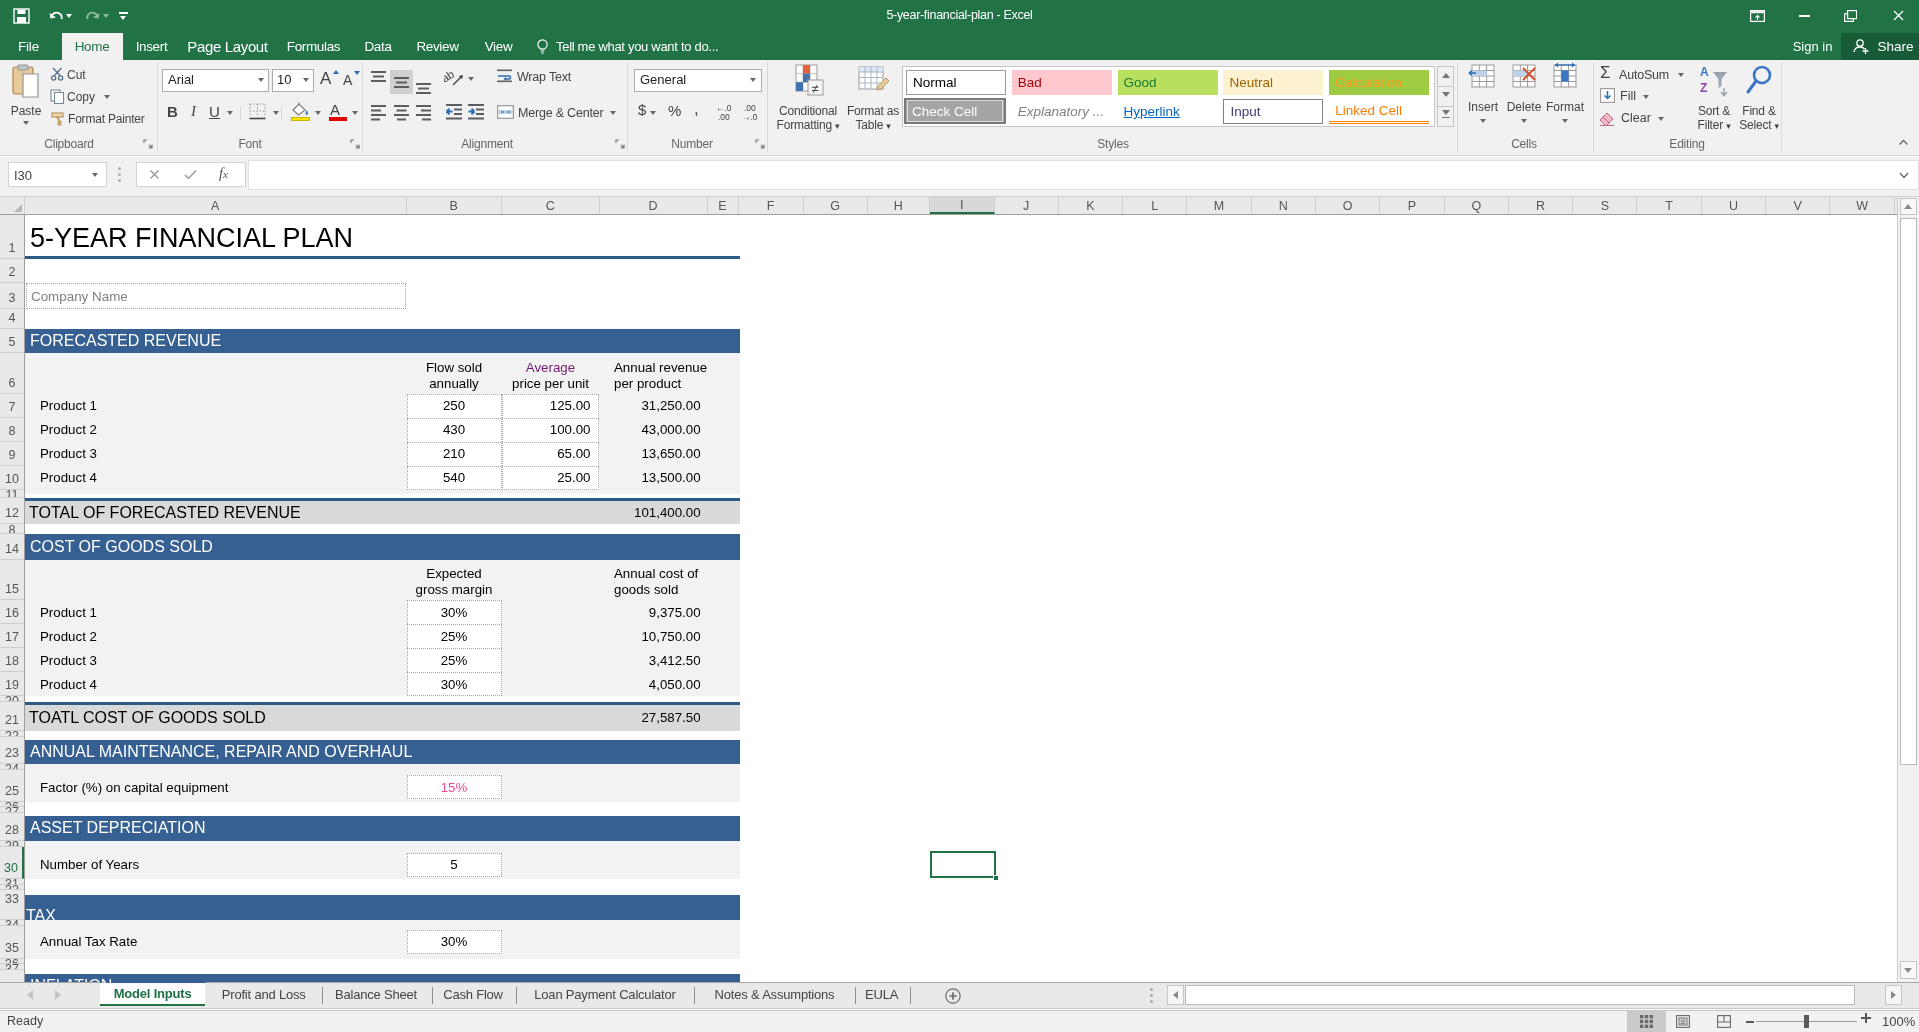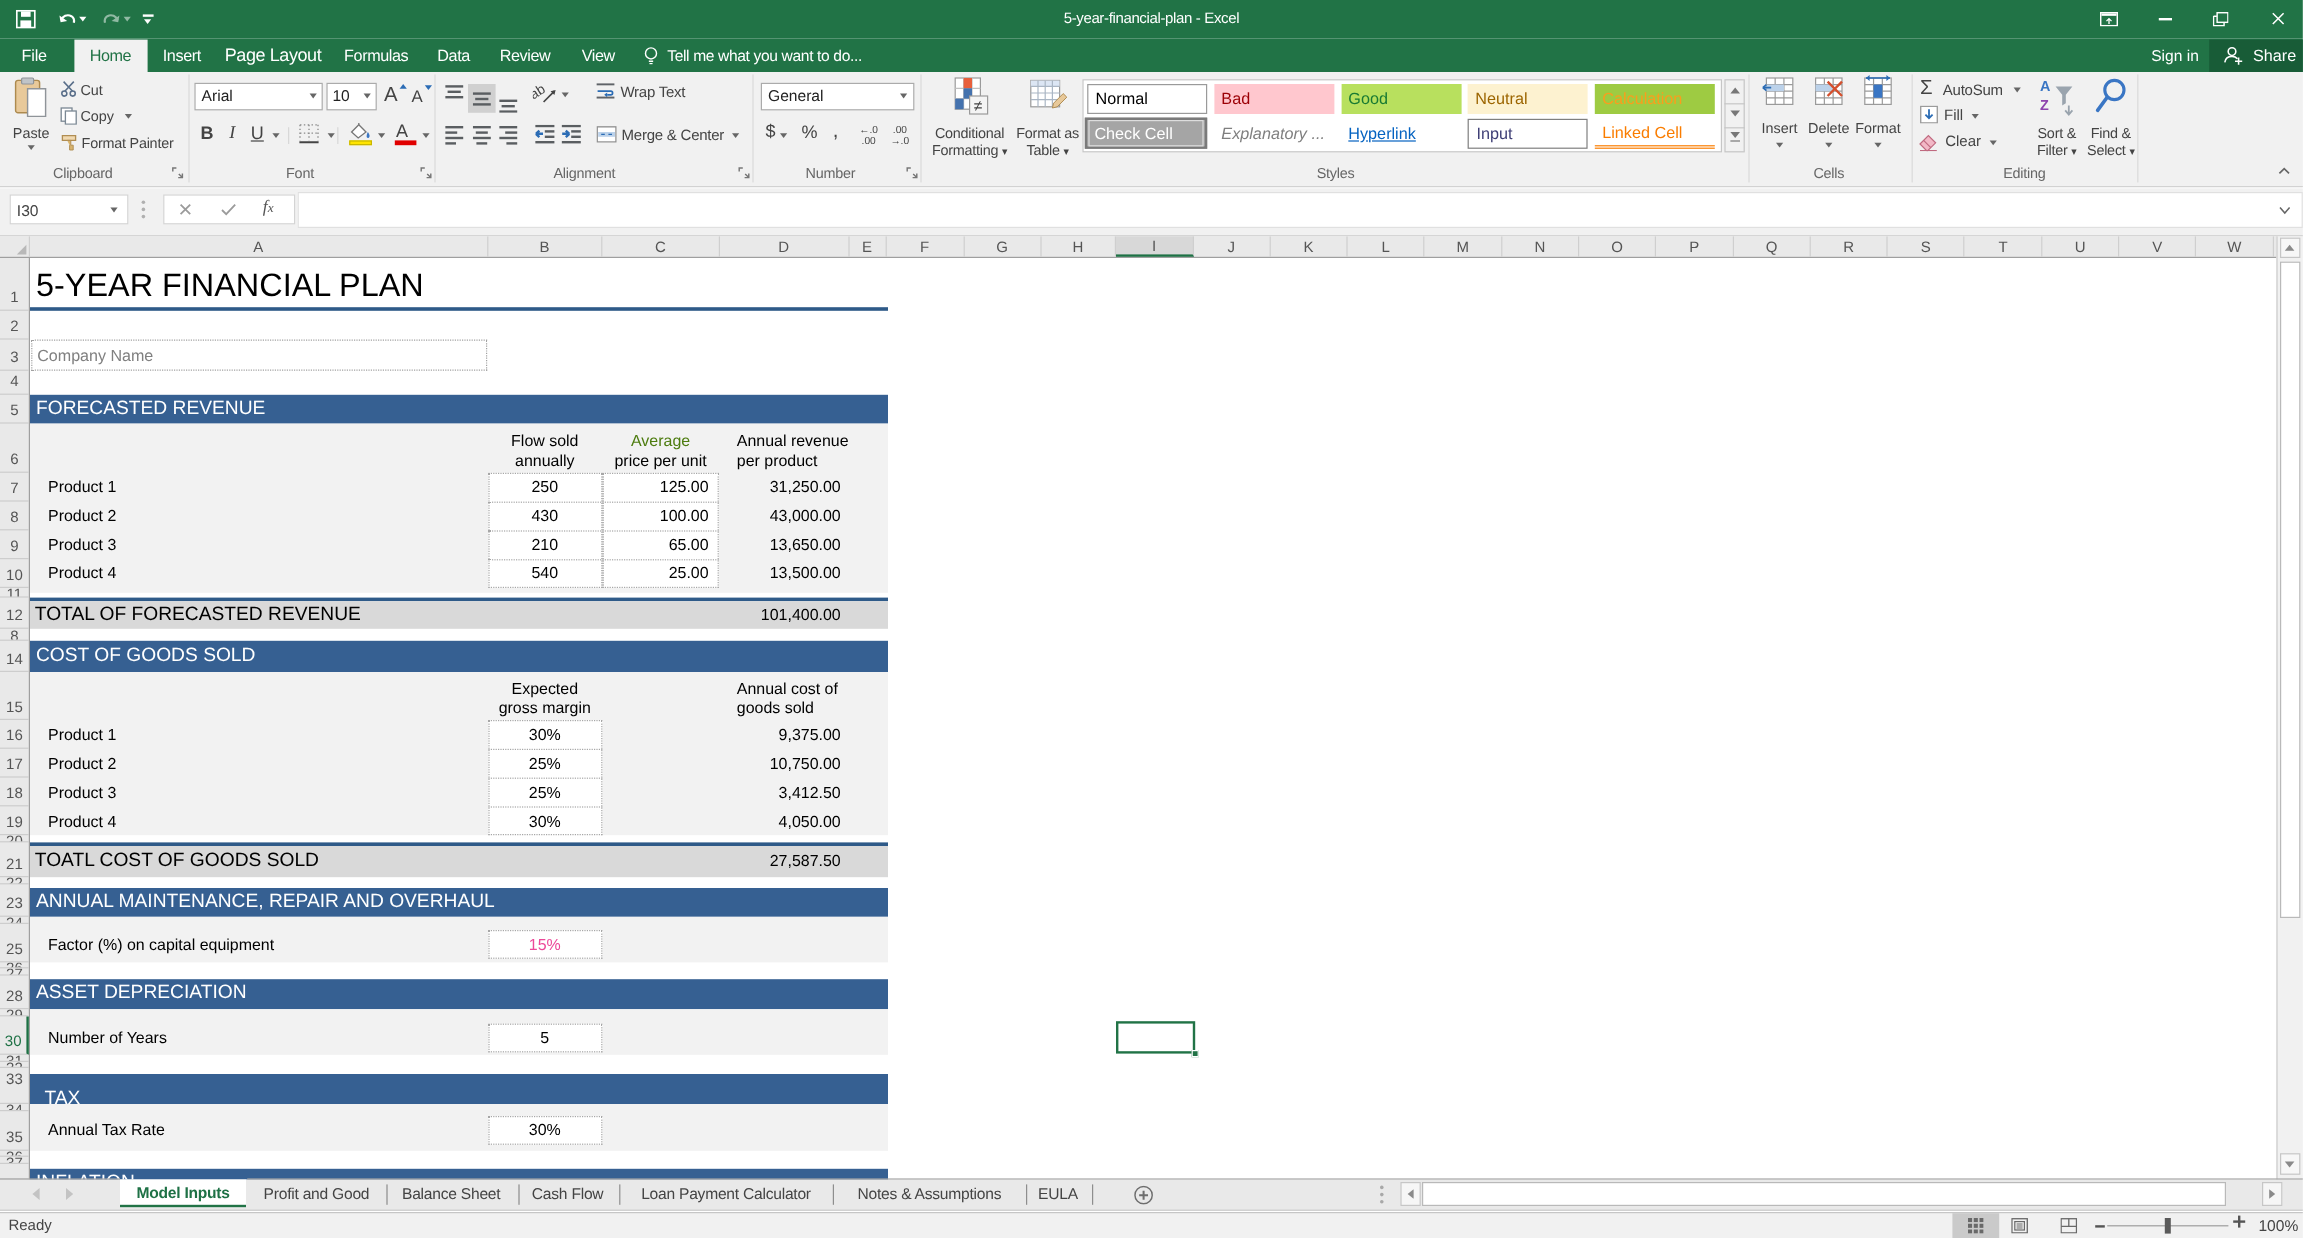--- a/index.html
+++ b/index.html
@@ -472,21 +472,21 @@
 <div class="ab" style="left:0;top:964px;width:24px;height:6px;overflow:hidden;border-bottom:1px solid #cdcdcd;color:#555;font-size:12.5px;text-align:center;line-height:11px">37</div>
 <div class="ab" style="left:0;top:970px;width:24px;height:13px;border-bottom:1px solid #cdcdcd;color:#555;font-size:12.5px;display:flex;align-items:flex-end;justify-content:center;padding-bottom:3px"></div>
 <div class="ab" style="left:30px;top:223px;font-size:27px;color:#000">5-YEAR FINANCIAL PLAN</div>
 <div class="ab" style="left:25px;top:256px;width:714.5px;height:3.2px;background:#2e5a88"></div>
 <div class="ab" style="left:26px;top:283px;width:380px;height:26px;border:1px dotted #a1a1a1"></div>
 <div class="ab" style="left:31px;top:283px;height:26px;color:#808080;font-size:13.4px;display:flex;align-items:center">Company Name</div>
 <div class="ab" style="left:25px;top:328.6px;width:714.5px;height:24.399999999999977px;background:#366092;color:#fff;font-size:16px;display:flex;align-items:center;padding-left:5px">FORECASTED REVENUE</div>
 <div class="ab" style="left:25px;top:353px;width:714.5px;height:141.3px;background:#f2f2f2"></div>
 <div class="ab" style="left:404.0px;top:360px;width:100px;height:14px;color:#000;font-size:13.3px;display:flex;align-items:center;justify-content:center">Flow sold</div>
 <div class="ab" style="left:404.0px;top:376px;width:100px;height:14px;color:#000;font-size:13.3px;display:flex;align-items:center;justify-content:center">annually</div>
-<div class="ab" style="left:500.5px;top:360px;width:100px;height:14px;color:#4d7c0f;font-size:13.3px;display:flex;align-items:center;justify-content:center">Average</div>
+<div class="ab" style="left:500.5px;top:360px;width:100px;height:14px;color:#701a75;font-size:13.3px;display:flex;align-items:center;justify-content:center">Average</div>
 <div class="ab" style="left:500.5px;top:376px;width:100px;height:14px;color:#000;font-size:13.3px;display:flex;align-items:center;justify-content:center">price per unit</div>
 <div class="ab" style="left:614px;top:360px;height:14px;color:#000;font-size:13.3px;display:flex;align-items:center">Annual revenue</div>
 <div class="ab" style="left:614px;top:376px;height:14px;color:#000;font-size:13.3px;display:flex;align-items:center">per product</div>
 <div class="ab" style="left:406.5px;top:394px;width:95.5px;height:96px;background:#fff;border:1px dotted #a6a6a6"></div>
 <div class="ab" style="left:502px;top:394px;width:96.5px;height:96px;background:#fff;border:1px dotted #a6a6a6"></div>
 <div class="ab" style="left:406.5px;top:418px;width:192px;height:1px;border-top:1px dotted #a6a6a6"></div>
 <div class="ab" style="left:406.5px;top:442px;width:192px;height:1px;border-top:1px dotted #a6a6a6"></div>
 <div class="ab" style="left:406.5px;top:466px;width:192px;height:1px;border-top:1px dotted #a6a6a6"></div>
 <div class="ab" style="left:502px;top:394px;width:1px;height:96px;border-left:1px dotted #a6a6a6"></div>
 <div class="ab" style="left:40px;top:393.5px;height:24px;color:#000;font-size:13.3px;display:flex;align-items:center">Product 1</div>
@@ -536,21 +536,21 @@
 <div class="ab" style="left:25px;top:740px;width:714.5px;height:24.200000000000045px;background:#366092;color:#fff;font-size:16px;display:flex;align-items:center;padding-left:5px">ANNUAL MAINTENANCE, REPAIR AND OVERHAUL</div>
 <div class="ab" style="left:25px;top:764.2px;width:714.5px;height:37.799999999999955px;background:#f2f2f2"></div>
 <div class="ab" style="left:40px;top:775.4px;height:24px;color:#000;font-size:13.3px;display:flex;align-items:center">Factor (%) on capital equipment</div>
 <div class="ab" style="left:406.5px;top:775.4px;width:95.5px;height:24.0px;background:#fff;border:1px dotted #a6a6a6"></div>
 <div class="ab" style="left:404.0px;top:775.4px;width:100px;height:24px;color:#ec4899;font-size:13.3px;display:flex;align-items:center;justify-content:center">15%</div>
 <div class="ab" style="left:25px;top:815.7px;width:714.5px;height:25.0px;background:#366092;color:#fff;font-size:16px;display:flex;align-items:center;padding-left:5px">ASSET DEPRECIATION</div>
 <div class="ab" style="left:25px;top:840.7px;width:714.5px;height:38.299999999999955px;background:#f2f2f2"></div>
 <div class="ab" style="left:40px;top:852.8px;height:24px;color:#000;font-size:13.3px;display:flex;align-items:center">Number of Years</div>
 <div class="ab" style="left:406.5px;top:852.8px;width:95.5px;height:24.0px;background:#fff;border:1px dotted #a6a6a6"></div>
 <div class="ab" style="left:404.0px;top:852.8px;width:100px;height:24px;color:#000;font-size:13.3px;display:flex;align-items:center;justify-content:center">5</div>
-<div class="ab" style="left:25px;top:895.4px;width:714.5px;height:42px;background:#366092;color:#fff;font-size:16px;display:flex;align-items:center;padding-left:12px">TAX</div>
+<div class="ab" style="left:25px;top:895.4px;width:714.5px;height:42px;background:#366092;color:#fff;font-size:16px;display:flex;align-items:center;padding-left:1px">TAX</div>
 <div class="ab" style="left:25px;top:919.8px;width:714.5px;height:39.200000000000045px;background:#f2f2f2"></div>
 <div class="ab" style="left:40px;top:929.5px;height:24px;color:#000;font-size:13.3px;display:flex;align-items:center">Annual Tax Rate</div>
 <div class="ab" style="left:406.5px;top:929.5px;width:95.5px;height:24.0px;background:#fff;border:1px dotted #a6a6a6"></div>
 <div class="ab" style="left:404.0px;top:929.5px;width:100px;height:24px;color:#000;font-size:13.3px;display:flex;align-items:center;justify-content:center">30%</div>
 <div class="ab" style="left:25px;top:973.6px;width:714.5px;height:9.4px;background:#366092;overflow:hidden">
     <div style="color:#fff;font-size:16px;padding-left:5px;line-height:20px;margin-top:2px">INFLATION</div>
   </div>
 <div class="ab" style="left:929.5px;top:851px;width:66.5px;height:26.5px;border:2px solid #217346"></div>
 <div class="ab" style="left:992.5px;top:874.5px;width:6px;height:6px;background:#217346;border:1px solid #fff"></div>
 <div class="ab" style="left:1897px;top:197px;width:22px;height:786px;background:#f1f1f1;border-left:1px solid #cacaca"></div>
@@ -560,21 +560,21 @@
 <div class="ab" style="left:1899.5px;top:218px;width:17px;height:547px;background:#fff;border:1px solid #b9b9b9"></div>
 <div class="ab" style="left:1899.5px;top:961px;width:17px;height:18px;background:#f7f7f7;border:1px solid #c6c6c6;display:flex;align-items:center;justify-content:center">
     <div style="width:0;height:0;border-left:4px solid transparent;border-right:4px solid transparent;border-top:5px solid #8a8a8a"></div>
   </div>
 <div class="ab" style="left:0;top:983px;width:1919px;height:26px;background:#e9e9e9;border-bottom:1px solid #cacaca"></div>
 <div class="ab" style="left:27px;top:990px;width:0;height:0;border-top:5.5px solid transparent;border-bottom:5.5px solid transparent;border-right:6.5px solid #c3c3c3"></div>
 <div class="ab" style="left:55px;top:990px;width:0;height:0;border-top:5.5px solid transparent;border-bottom:5.5px solid transparent;border-left:6.5px solid #c3c3c3"></div>
 <div class="ab" style="left:0;top:982px;width:100px;height:1px;background:#a6a6a6"></div>
 <div class="ab" style="left:205.5px;top:982px;width:1713px;height:1px;background:#a6a6a6"></div>
 <div class="ab" style="left:99.8px;top:983px;width:105.6px;height:22.5px;background:#fff;border-bottom:2.5px solid #217346;color:#1e7145;font-weight:bold;font-size:13px;display:flex;align-items:center;justify-content:center;letter-spacing:-0.2px">Model Inputs</div>
-<div class="ab" style="left:173.7px;top:983px;width:180px;height:23px;color:#444;font-size:13px;letter-spacing:-0.2px;display:flex;align-items:center;justify-content:center">Profit and Good</div>
+<div class="ab" style="left:173.7px;top:983px;width:180px;height:23px;color:#444;font-size:13px;letter-spacing:-0.2px;display:flex;align-items:center;justify-content:center">Profit and Loss</div>
 <div class="ab" style="left:286px;top:983px;width:180px;height:23px;color:#444;font-size:13px;letter-spacing:-0.2px;display:flex;align-items:center;justify-content:center">Balance Sheet</div>
 <div class="ab" style="left:383px;top:983px;width:180px;height:23px;color:#444;font-size:13px;letter-spacing:-0.2px;display:flex;align-items:center;justify-content:center">Cash Flow</div>
 <div class="ab" style="left:515px;top:983px;width:180px;height:23px;color:#444;font-size:13px;letter-spacing:-0.2px;display:flex;align-items:center;justify-content:center">Loan Payment Calculator</div>
 <div class="ab" style="left:684.5px;top:983px;width:180px;height:23px;color:#444;font-size:13px;letter-spacing:-0.2px;display:flex;align-items:center;justify-content:center">Notes &amp; Assumptions</div>
 <div class="ab" style="left:791.7px;top:983px;width:180px;height:23px;color:#444;font-size:13px;letter-spacing:-0.2px;display:flex;align-items:center;justify-content:center">EULA</div>
 <div class="ab" style="left:321.7px;top:987px;width:1px;height:17px;background:#8e8e8e"></div>
 <div class="ab" style="left:431.7px;top:987px;width:1px;height:17px;background:#8e8e8e"></div>
 <div class="ab" style="left:516.3px;top:987px;width:1px;height:17px;background:#8e8e8e"></div>
 <div class="ab" style="left:694.3px;top:987px;width:1px;height:17px;background:#8e8e8e"></div>
 <div class="ab" style="left:854.8px;top:987px;width:1px;height:17px;background:#8e8e8e"></div>

